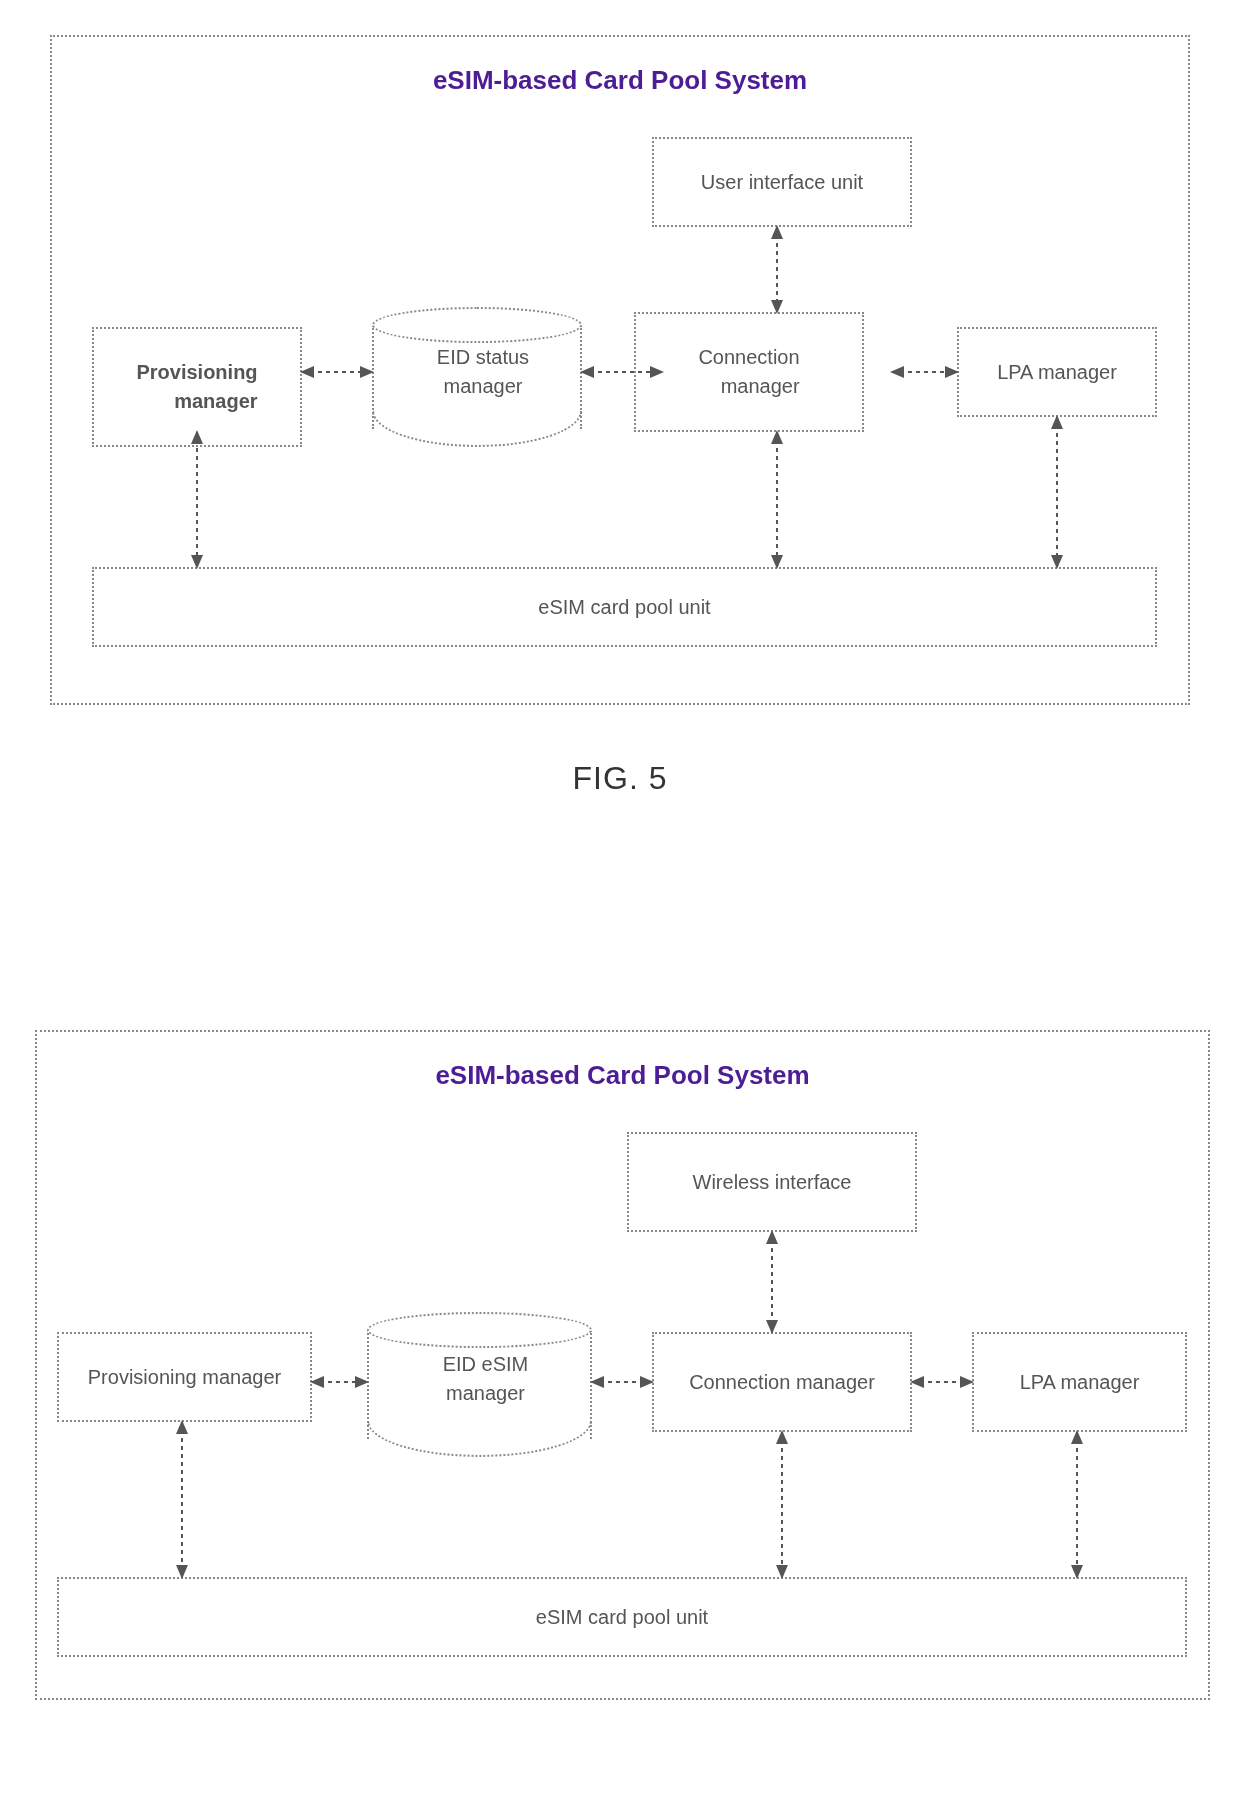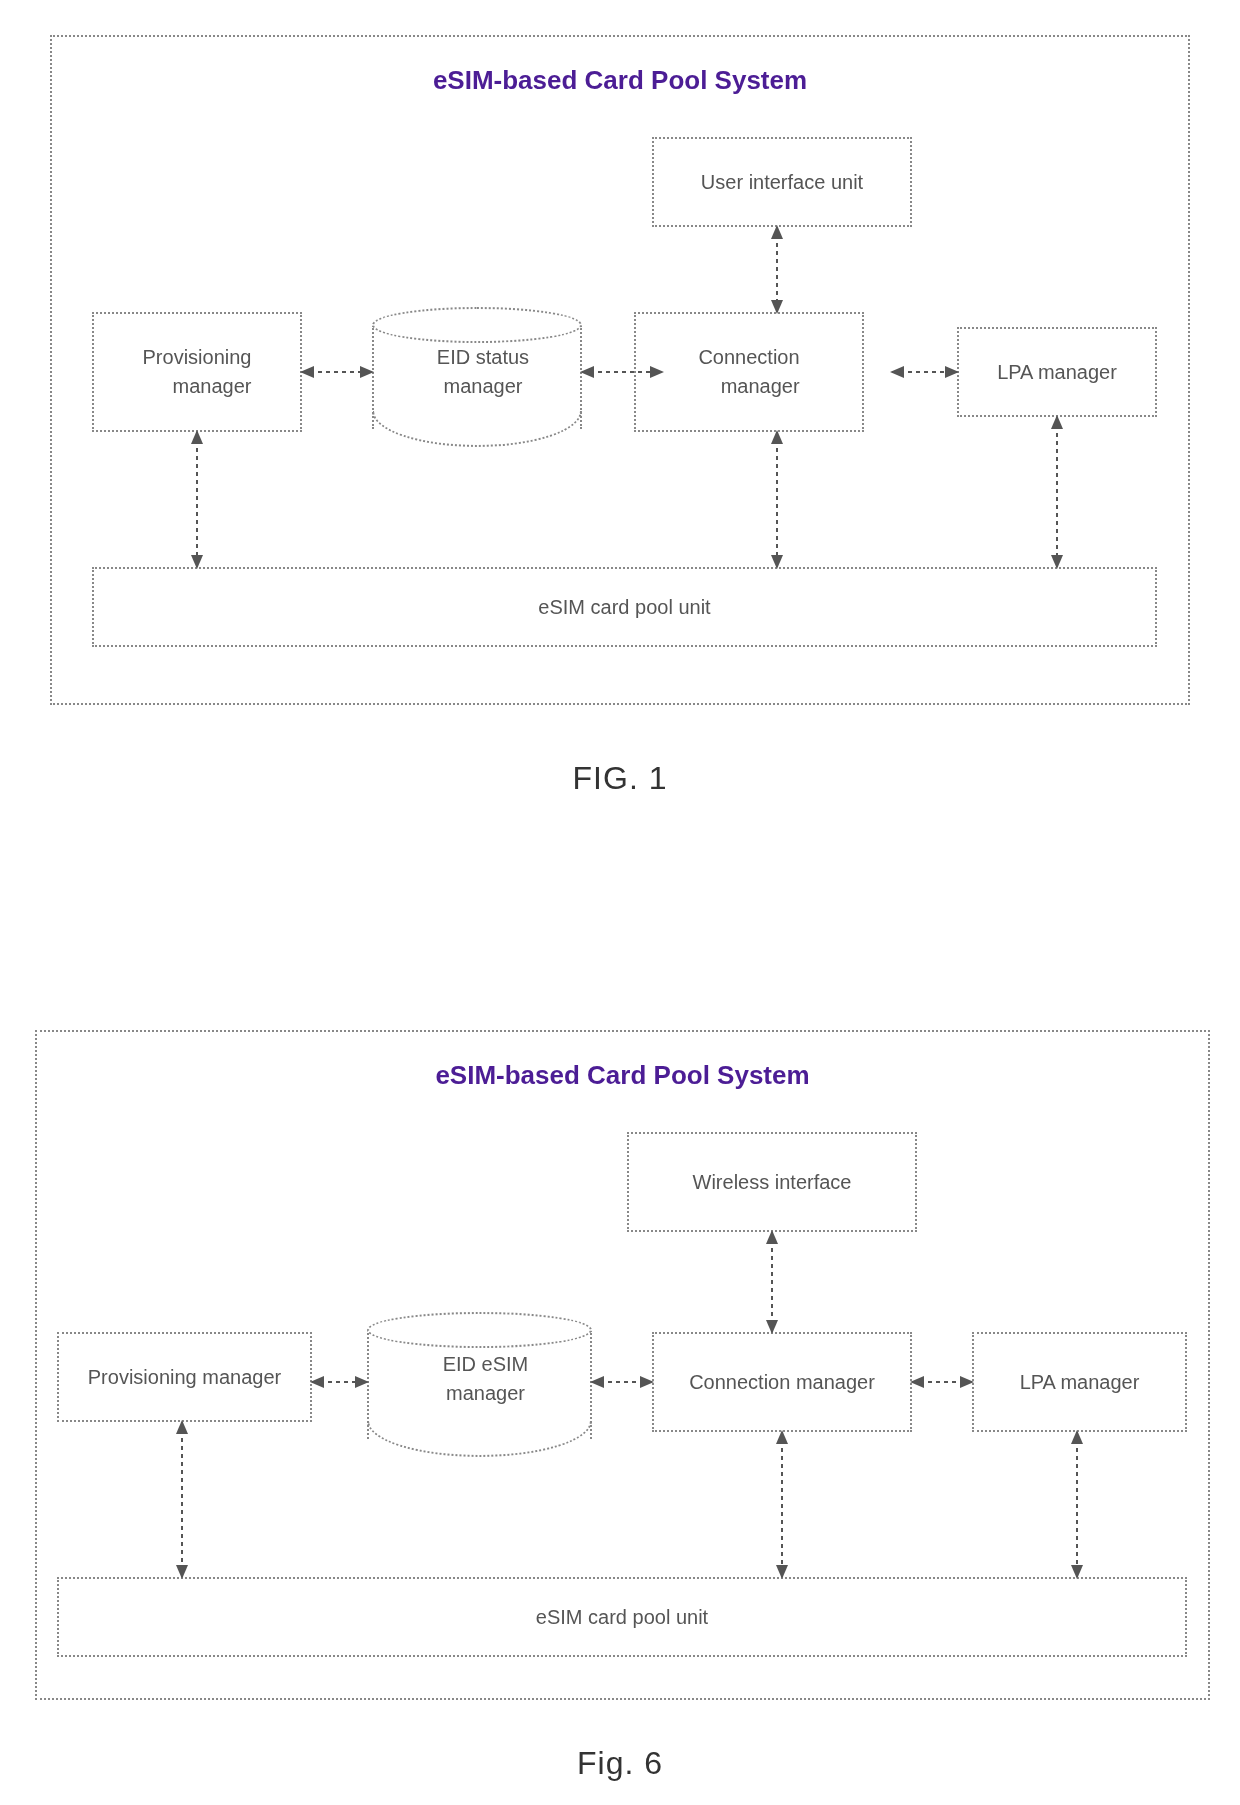--- a/index.html
+++ b/index.html
@@ -104,21 +104,21 @@
 
 <div class="page">
 
   <div class="system" style="left:50px; top:35px; width:1140px; height:670px;">
     <div class="system-title" style="top:28px;">eSIM-based Card Pool System</div>
 
     <div class="box" style="left:600px; top:100px; width:260px; height:90px;">
       <span>User interface unit</span>
     </div>
 
-    <div class="box" style="left:40px; top:275px; width:210px; height:120px;">
+    <div class="box" style="left:40px; top:290px; width:210px; height:120px;font-weight:bold;">
       <span style="white-space:pre-line;">Provisioning
 manager</span>
     </div>
 
     <div class="cyl" style="left:320px; top:270px; width:210px; height:140px;">
       <div class="side-left"></div>
       <div class="side-right"></div>
       <div class="bottom-arc"></div>
       <div class="top-ellipse"></div>
       <div class="cyl-label" style="white-space:pre-line;">EID status
@@ -157,21 +157,21 @@
       <line x1="840" y1="335" x2="905" y2="335" stroke="#555" stroke-width="2" stroke-dasharray="4 4" marker-start="url(#arrAStart)" marker-end="url(#arrA)"></line>
 
       <line x1="145" y1="395" x2="145" y2="530" stroke="#555" stroke-width="2" stroke-dasharray="4 4" marker-start="url(#arrAStart)" marker-end="url(#arrA)"></line>
 
       <line x1="725" y1="395" x2="725" y2="530" stroke="#555" stroke-width="2" stroke-dasharray="4 4" marker-start="url(#arrAStart)" marker-end="url(#arrA)"></line>
 
       <line x1="1005" y1="380" x2="1005" y2="530" stroke="#555" stroke-width="2" stroke-dasharray="4 4" marker-start="url(#arrAStart)" marker-end="url(#arrA)"></line>
     </svg>
   </div>
 
-  <div class="caption" style="top:760px;">FIG. 1</div>
+  <div class="caption" style="top:760px;">FIG. 5</div>
 
   <div class="system" style="left:35px; top:1030px; width:1175px; height:670px;">
     <div class="system-title" style="top:28px;">eSIM-based Card Pool System</div>
 
     <div class="box" style="left:590px; top:100px; width:290px; height:100px;">
       <span>Wireless interface</span>
     </div>
 
     <div class="box" style="left:20px; top:300px; width:255px; height:90px;">
       <span>Provisioning manager</span>
@@ -217,15 +217,14 @@
       <line x1="875" y1="350" x2="935" y2="350" stroke="#555" stroke-width="2" stroke-dasharray="4 4" marker-start="url(#arrBStart)" marker-end="url(#arrB)"></line>
 
       <line x1="145" y1="390" x2="145" y2="545" stroke="#555" stroke-width="2" stroke-dasharray="4 4" marker-start="url(#arrBStart)" marker-end="url(#arrB)"></line>
 
       <line x1="745" y1="400" x2="745" y2="545" stroke="#555" stroke-width="2" stroke-dasharray="4 4" marker-start="url(#arrBStart)" marker-end="url(#arrB)"></line>
 
       <line x1="1040" y1="400" x2="1040" y2="545" stroke="#555" stroke-width="2" stroke-dasharray="4 4" marker-start="url(#arrBStart)" marker-end="url(#arrB)"></line>
     </svg>
   </div>
 
-  <div class="caption" style="top:1745px;">Fig. 6</div>
 
 </div>
 
 </body></html>

